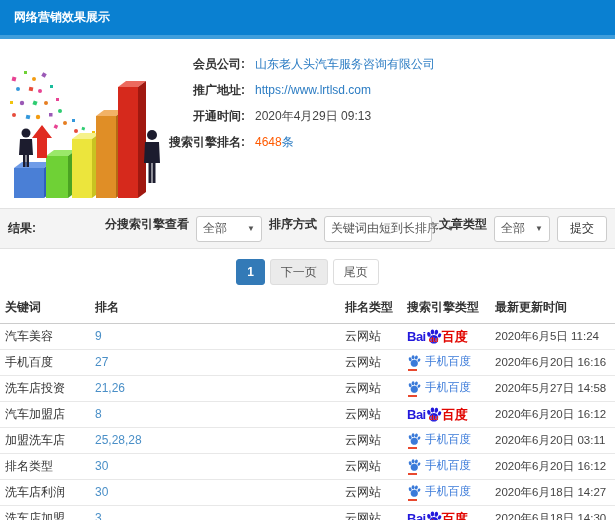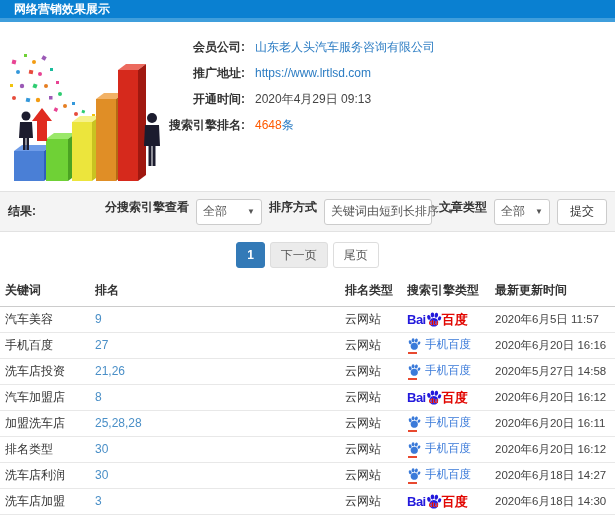--- a/index.html
+++ b/index.html
@@ -1,20 +1,20 @@
 <!DOCTYPE html>
 <html><head>
 <meta charset="utf-8">
 <style>
   * { margin:0; padding:0; box-sizing:border-box; }
   html,body { width:615px; height:520px; overflow:hidden; background:#fff;
     font-family:"Liberation Sans","DejaVu Sans",sans-serif; color:#333; font-size:12px; }
 
   
-  .top-bar { height:22px; background:#0a80d1; border-bottom:4px solid #3f9edc;
+  .top-bar { height:39px; background:#0a80d1; border-bottom:4px solid #3f9edc;
     display:flex; align-items:center; padding-left:14px; }
   .top-bar .title { color:#fff; font-weight:bold; font-size:12px; }
 
   
   .info-section { position:relative; height:169px; background:#fff; }
   .chart-illu { position:absolute; left:2px; top:4px; }
   .info-list { margin-left:163px; padding-top:12px; }
   .info-row { display:flex; align-items:center; height:26px; }
   .info-label { width:82px; text-align:right; font-weight:bold; color:#333; }
   .info-value { margin-left:10px; }
@@ -221,21 +221,21 @@
      <span class="bai">Bai</span>
      <span class="paw-wrap"><svg width="17" height="17" viewBox="0 0 24 24">
      <ellipse cx="5.5" cy="9" rx="2.4" ry="3.4" fill="#2319dc" transform="rotate(-18 5.5 9)"></ellipse>
      <ellipse cx="10.5" cy="5.5" rx="2.5" ry="3.5" fill="#2319dc"></ellipse>
      <ellipse cx="16" cy="6" rx="2.5" ry="3.5" fill="#2319dc" transform="rotate(12 16 6)"></ellipse>
      <ellipse cx="20.5" cy="10.5" rx="2.2" ry="3" fill="#2319dc" transform="rotate(30 20.5 10.5)"></ellipse>
      <path d="M12.5 10 C8 10 5.5 14 6.5 17.5 C7.3 20.5 10 22 12.5 22 C15 22 17.7 20.5 18.5 17.5 C19.5 14 17 10 12.5 10 Z" fill="#2319dc"></path>
    </svg><span class="du">du</span></span>
      <span class="cn">百度</span>
    </span></td>
-     <td class="date-cell">2020年6月5日 11:57</td>
+     <td class="date-cell">2020年6月5日 11:24</td>
       </tr>
       <tr>
         <td>手机百度</td>
      <td><span class="rank-num">27</span></td>
      <td>云网站</td>
      <td><span class="mobile-baidu">
      <span class="m-paw"><svg width="14" height="14" viewBox="0 0 24 24">
      <ellipse cx="5.5" cy="9" rx="2.4" ry="3.4" fill="#3a7ad9" transform="rotate(-18 5.5 9)"></ellipse>
      <ellipse cx="10.5" cy="5.5" rx="2.5" ry="3.5" fill="#3a7ad9"></ellipse>
      <ellipse cx="16" cy="6" rx="2.5" ry="3.5" fill="#3a7ad9" transform="rotate(12 16 6)"></ellipse>
@@ -286,21 +286,21 @@
      <td><span class="mobile-baidu">
      <span class="m-paw"><svg width="14" height="14" viewBox="0 0 24 24">
      <ellipse cx="5.5" cy="9" rx="2.4" ry="3.4" fill="#3a7ad9" transform="rotate(-18 5.5 9)"></ellipse>
      <ellipse cx="10.5" cy="5.5" rx="2.5" ry="3.5" fill="#3a7ad9"></ellipse>
      <ellipse cx="16" cy="6" rx="2.5" ry="3.5" fill="#3a7ad9" transform="rotate(12 16 6)"></ellipse>
      <ellipse cx="20.5" cy="10.5" rx="2.2" ry="3" fill="#3a7ad9" transform="rotate(30 20.5 10.5)"></ellipse>
      <path d="M12.5 10 C8 10 5.5 14 6.5 17.5 C7.3 20.5 10 22 12.5 22 C15 22 17.7 20.5 18.5 17.5 C19.5 14 17 10 12.5 10 Z" fill="#3a7ad9"></path>
    </svg><span class="m-bar"></span></span>
      <span class="m-text">手机百度</span>
    </span></td>
-     <td class="date-cell">2020年6月20日 16:11</td>
+     <td class="date-cell">2020年6月20日 03:11</td>
       </tr>
       <tr>
         <td>排名类型</td>
      <td><span class="rank-num">30</span></td>
      <td>云网站</td>
      <td><span class="mobile-baidu">
      <span class="m-paw"><svg width="14" height="14" viewBox="0 0 24 24">
      <ellipse cx="5.5" cy="9" rx="2.4" ry="3.4" fill="#3a7ad9" transform="rotate(-18 5.5 9)"></ellipse>
      <ellipse cx="10.5" cy="5.5" rx="2.5" ry="3.5" fill="#3a7ad9"></ellipse>
      <ellipse cx="16" cy="6" rx="2.5" ry="3.5" fill="#3a7ad9" transform="rotate(12 16 6)"></ellipse>

